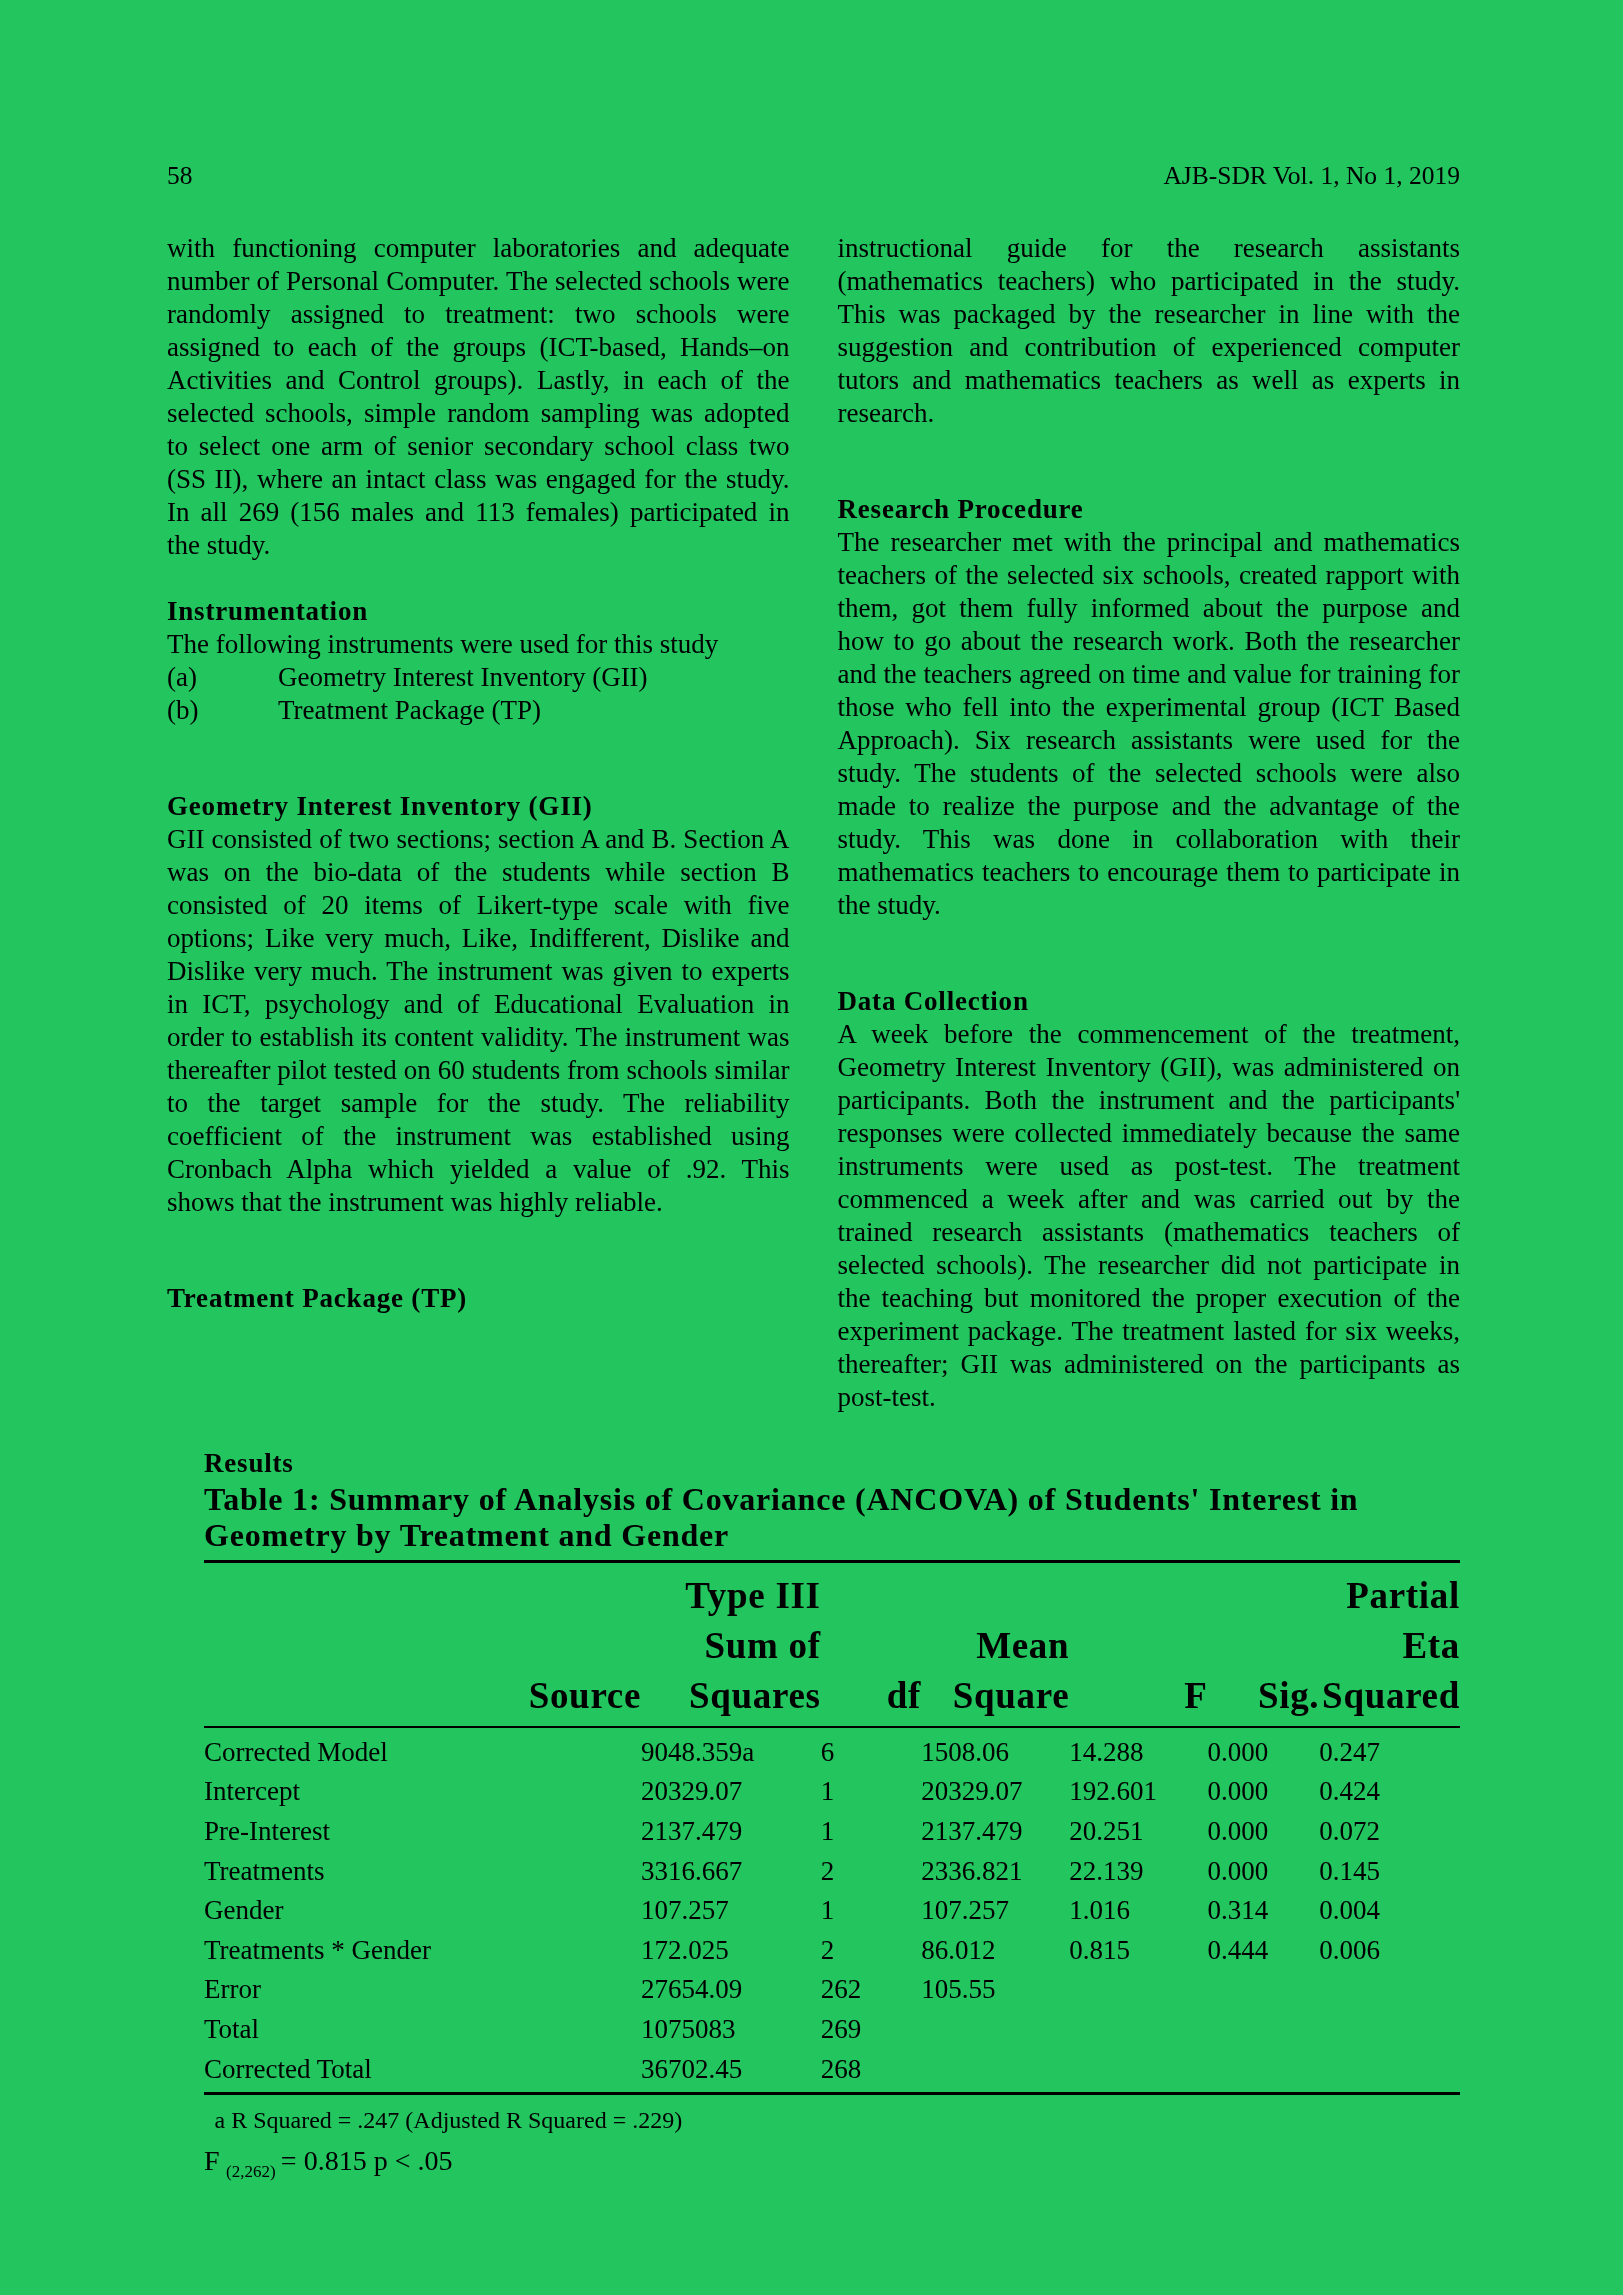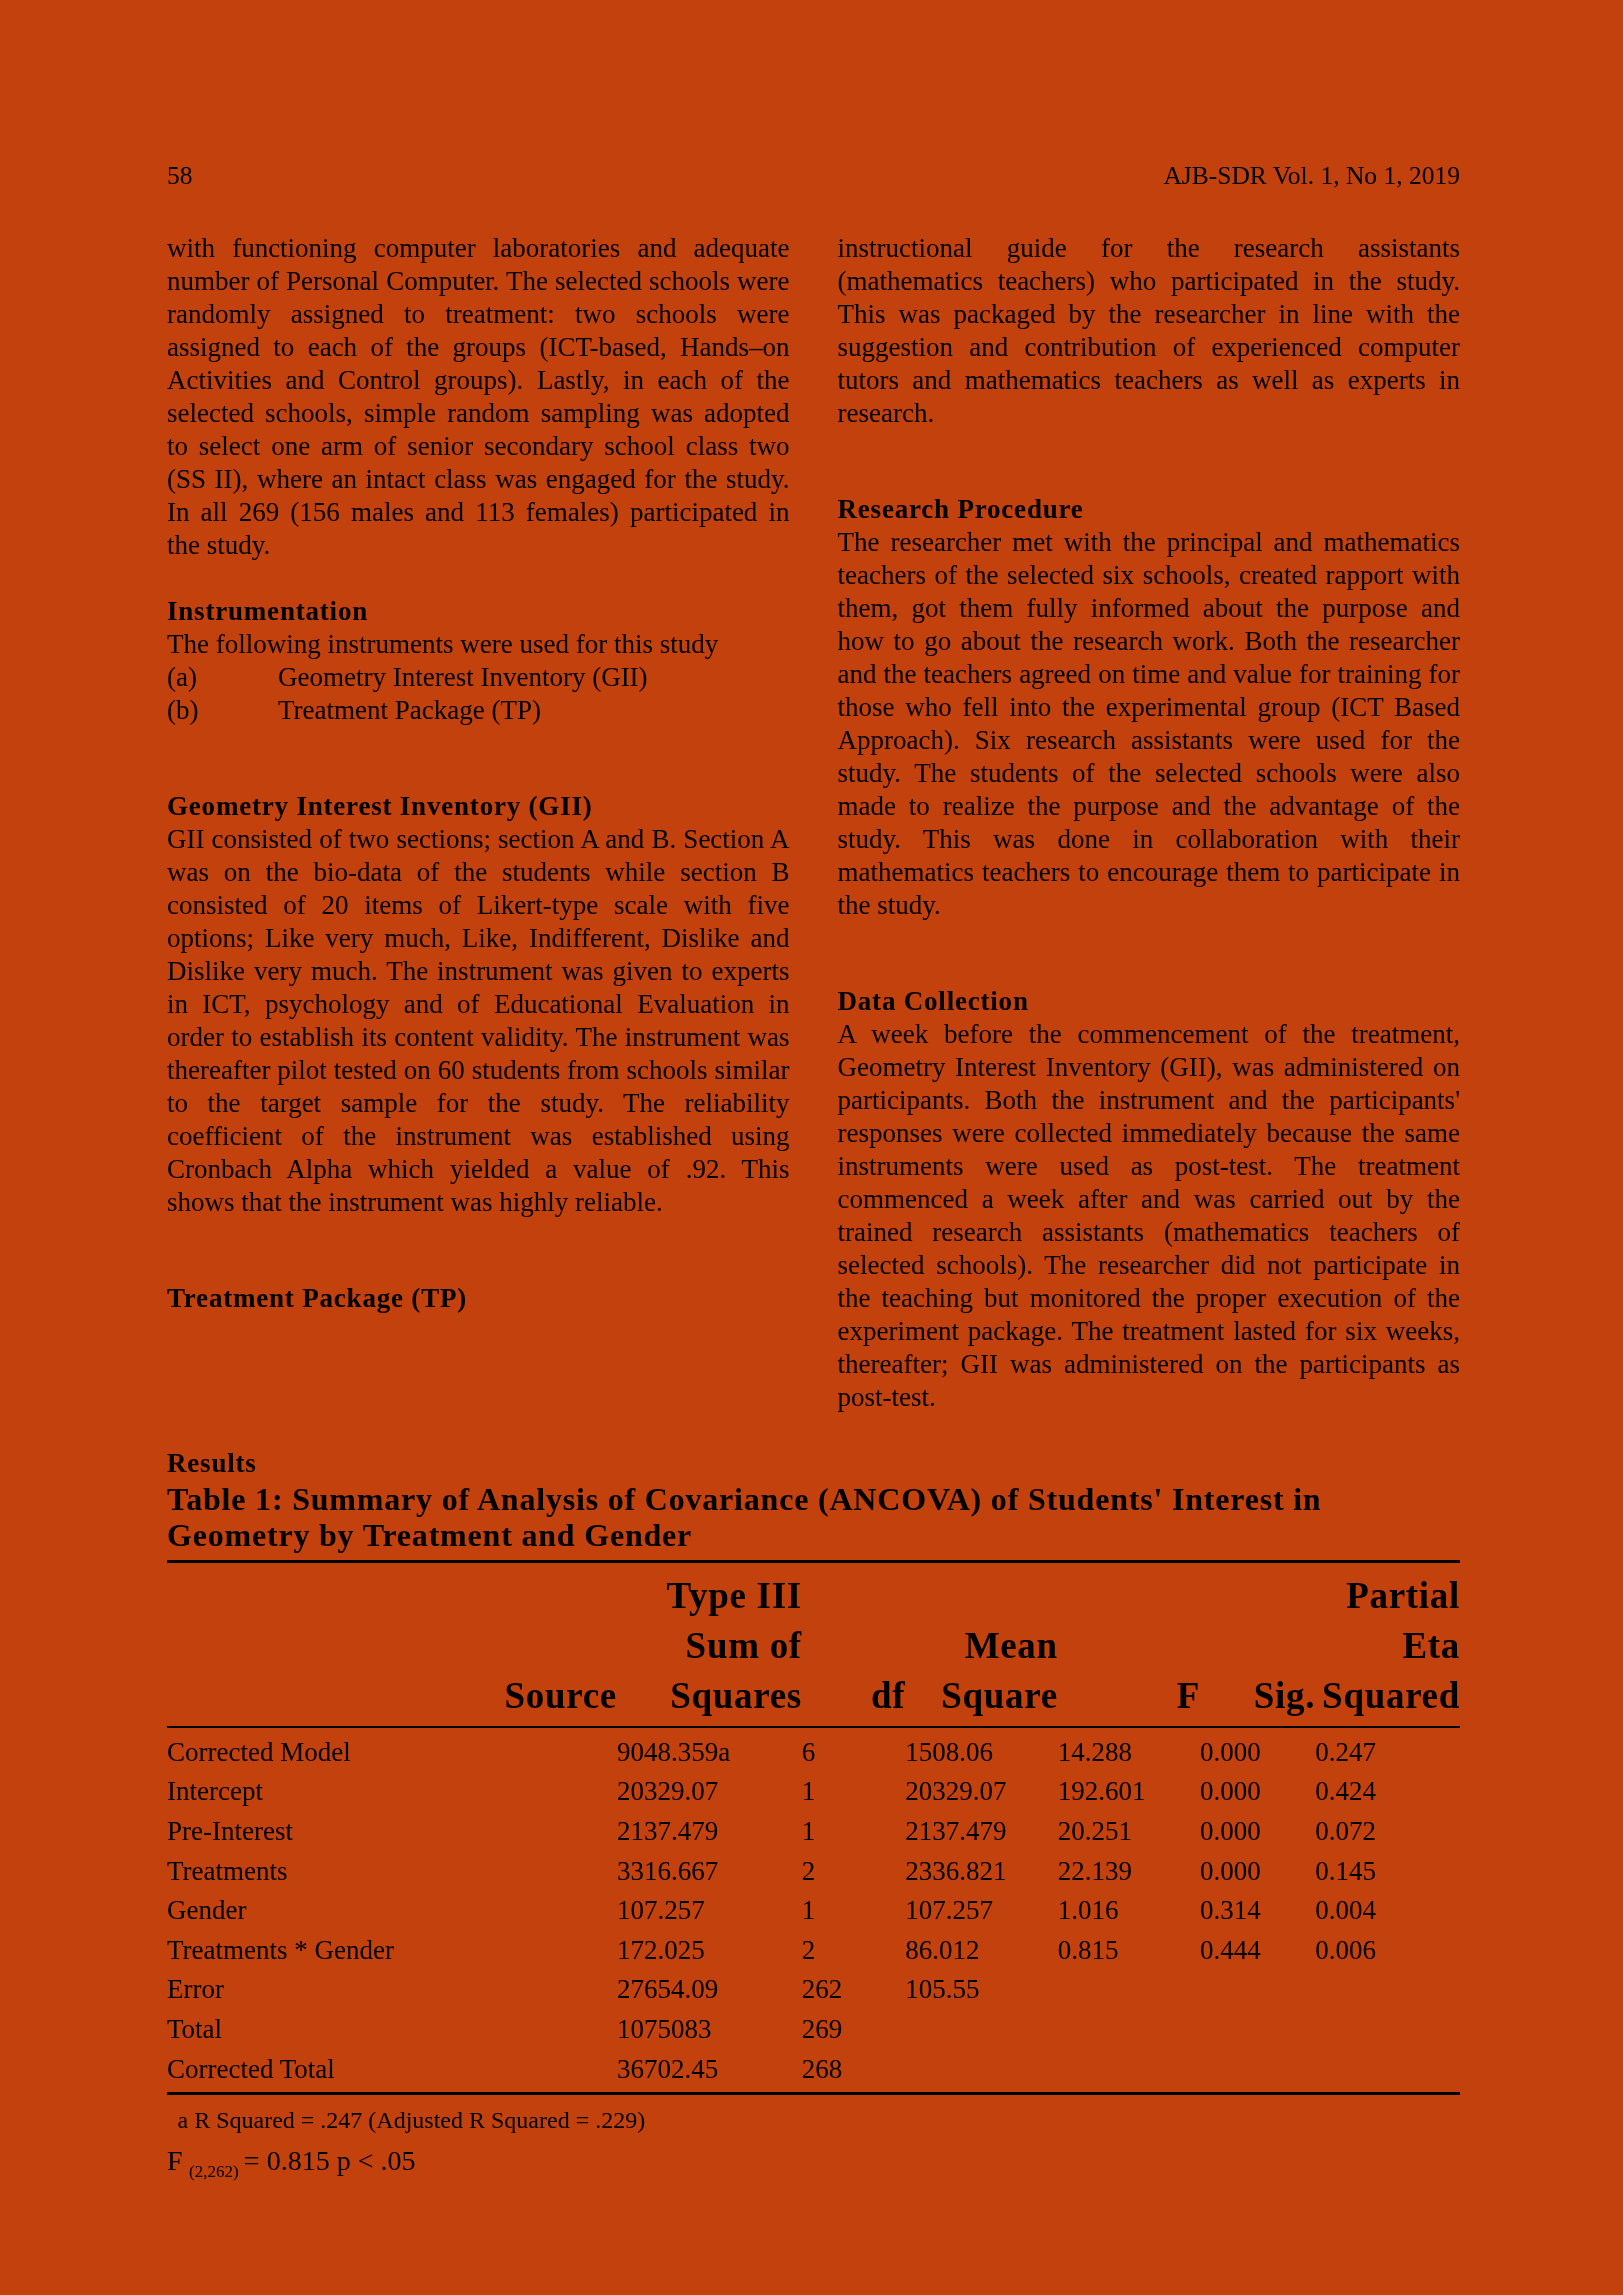--- a/index.html
+++ b/index.html
@@ -2,21 +2,21 @@
 <html style="font-size:10.5px"><head>
 <meta charset="utf-8">
 <style>
   * { box-sizing: border-box; }
   html, body { margin: 0; padding: 0; background: #e8e8e8; }
   .page {
     position: relative;
     width: 1623px;
     height: 2295px;
     margin: 0 auto;
-    background: #c2410c;
+    background: #22c55e;
     color: #000000;
     font-family: "Liberation Serif", "DejaVu Serif", serif;
     padding: 161px 163px 0 167px;
     overflow: hidden;
   }
   .page-header {
     display: flex;
     justify-content: space-between;
     align-items: baseline;
     font-size: 25.5px;
@@ -44,20 +44,21 @@
     text-align: left;
   }
   .gap-sm { margin-top: 33px; }
   .gap-lg { margin-top: 63px; }
   .list-item { display: flex; }
   .list-item .marker {
     flex: 0 0 111px;
   }
   .results {
     margin-top: 33px;
+    margin-left: 37px;
   }
   .caption {
     font-size: 32px;
     line-height: 36px;
     letter-spacing: 0.8px;
     font-weight: bold;
     margin-top: 1.3px;
     margin-bottom: 6.5px;
     max-width: 1294px;
   }

